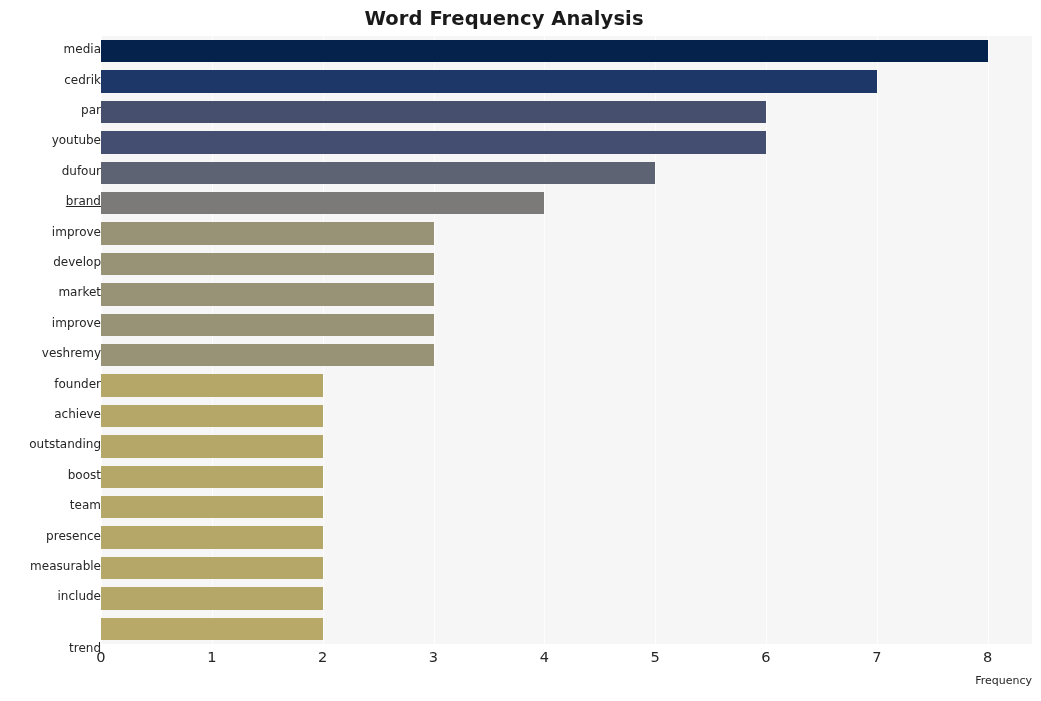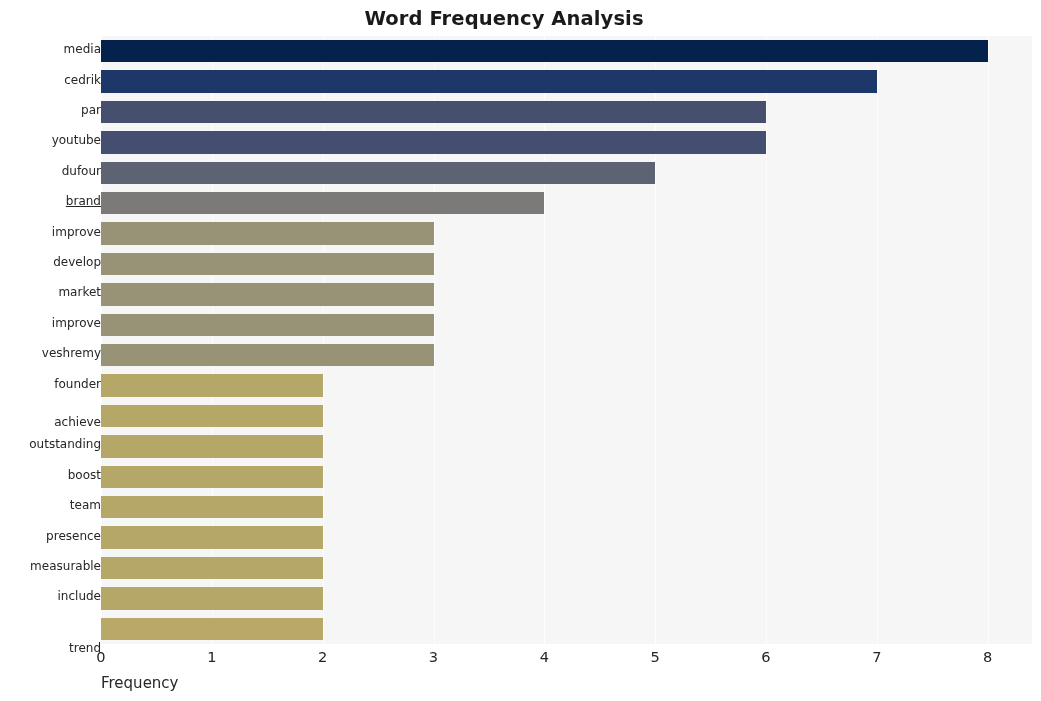--- a/index.html
+++ b/index.html
@@ -90,22 +90,22 @@
     margin-left: -30px;
     text-align: center;
     font-size: 14.6px;
     color: #262626;
   }
   #xlabel {
     position: absolute;
     left: 101px;
     top: 674px;
     width: 931px;
-    text-align: left;
-    font-size: 15px;
+    text-align: right;
+    font-size: 11px;
     color: #262626;
   }
 </style>
 </head>
 <body>
 
 <div id="figure">
 
   <div id="chart-title">Word Frequency Analysis</div>
 
@@ -115,21 +115,21 @@
       <div class="ytick" style="top: 67px;">par</div>
       <div class="ytick" style="top: 97.4px;">youtube</div>
       <div class="ytick" style="top: 127.8px;">dufour</div>
       <div class="ytick" style="top: 158.2px; text-decoration: underline;">brand</div>
       <div class="ytick" style="top: 188.6px;">improve</div>
       <div class="ytick" style="top: 219px;">develop</div>
       <div class="ytick" style="top: 249.4px;">market</div>
       <div class="ytick" style="top: 279.8px;">improve</div>
       <div class="ytick" style="top: 310.2px;">veshremy</div>
       <div class="ytick" style="top: 340.6px;">founder</div>
-      <div class="ytick" style="top: 371px; margin-top: 8px;">achieve</div>
+      <div class="ytick" style="top: 371px;">achieve</div>
       <div class="ytick" style="top: 401.4px;">outstanding</div>
       <div class="ytick" style="top: 431.8px;">boost</div>
       <div class="ytick" style="top: 462.2px;">team</div>
       <div class="ytick" style="top: 492.6px;">presence</div>
       <div class="ytick" style="top: 523px;">measurable</div>
       <div class="ytick" style="top: 553.4px;">include</div>
       <div class="ytick" style="top: 605px;">trend</div>
     </div>
 
   <div id="plot-area">

